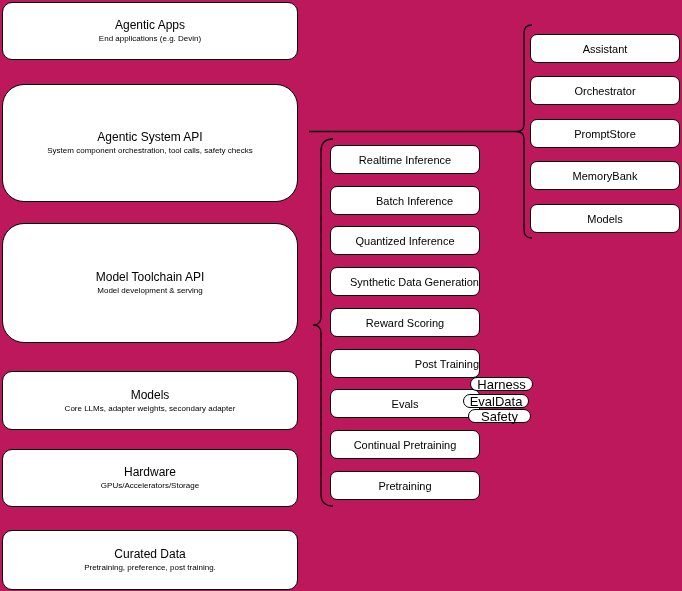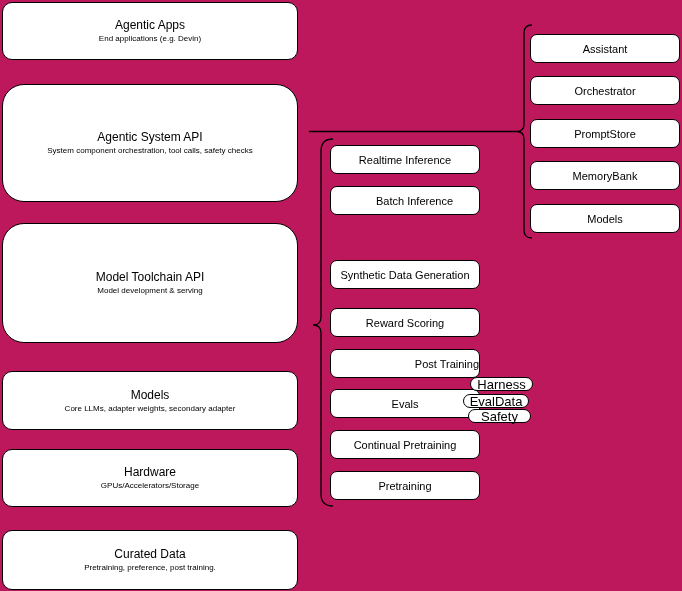--- a/index.html
+++ b/index.html
@@ -117,21 +117,24 @@
     <div class="stack-title">Curated Data</div>
     <div class="stack-subtitle">Pretraining, preference, post training.</div>
   </div>
 
   <div class="box mid-box" style="top:145px;">
     <span>Realtime Inference</span>
   </div>
   <div class="box mid-box" style="top:186px;padding-left:19px;">
     <span>Batch Inference</span>
   </div>
-  <div class="box mid-box" style="top:260px;">
+  <div class="box mid-box" style="top:226px;">
+    <span>Quantized Inference</span>
+  </div>
+  <div class="box mid-box" style="top:267px;align-items:flex-end;">
     <span>Synthetic Data Generation</span>
   </div>
   <div class="box mid-box" style="top:308px;">
     <span>Reward Scoring</span>
   </div>
   <div class="box mid-box" style="top:349px;align-items:flex-end;">
     <span>Post Training</span>
   </div>
   <div class="box mid-box" style="top:389px;">
     <span>Evals</span>

